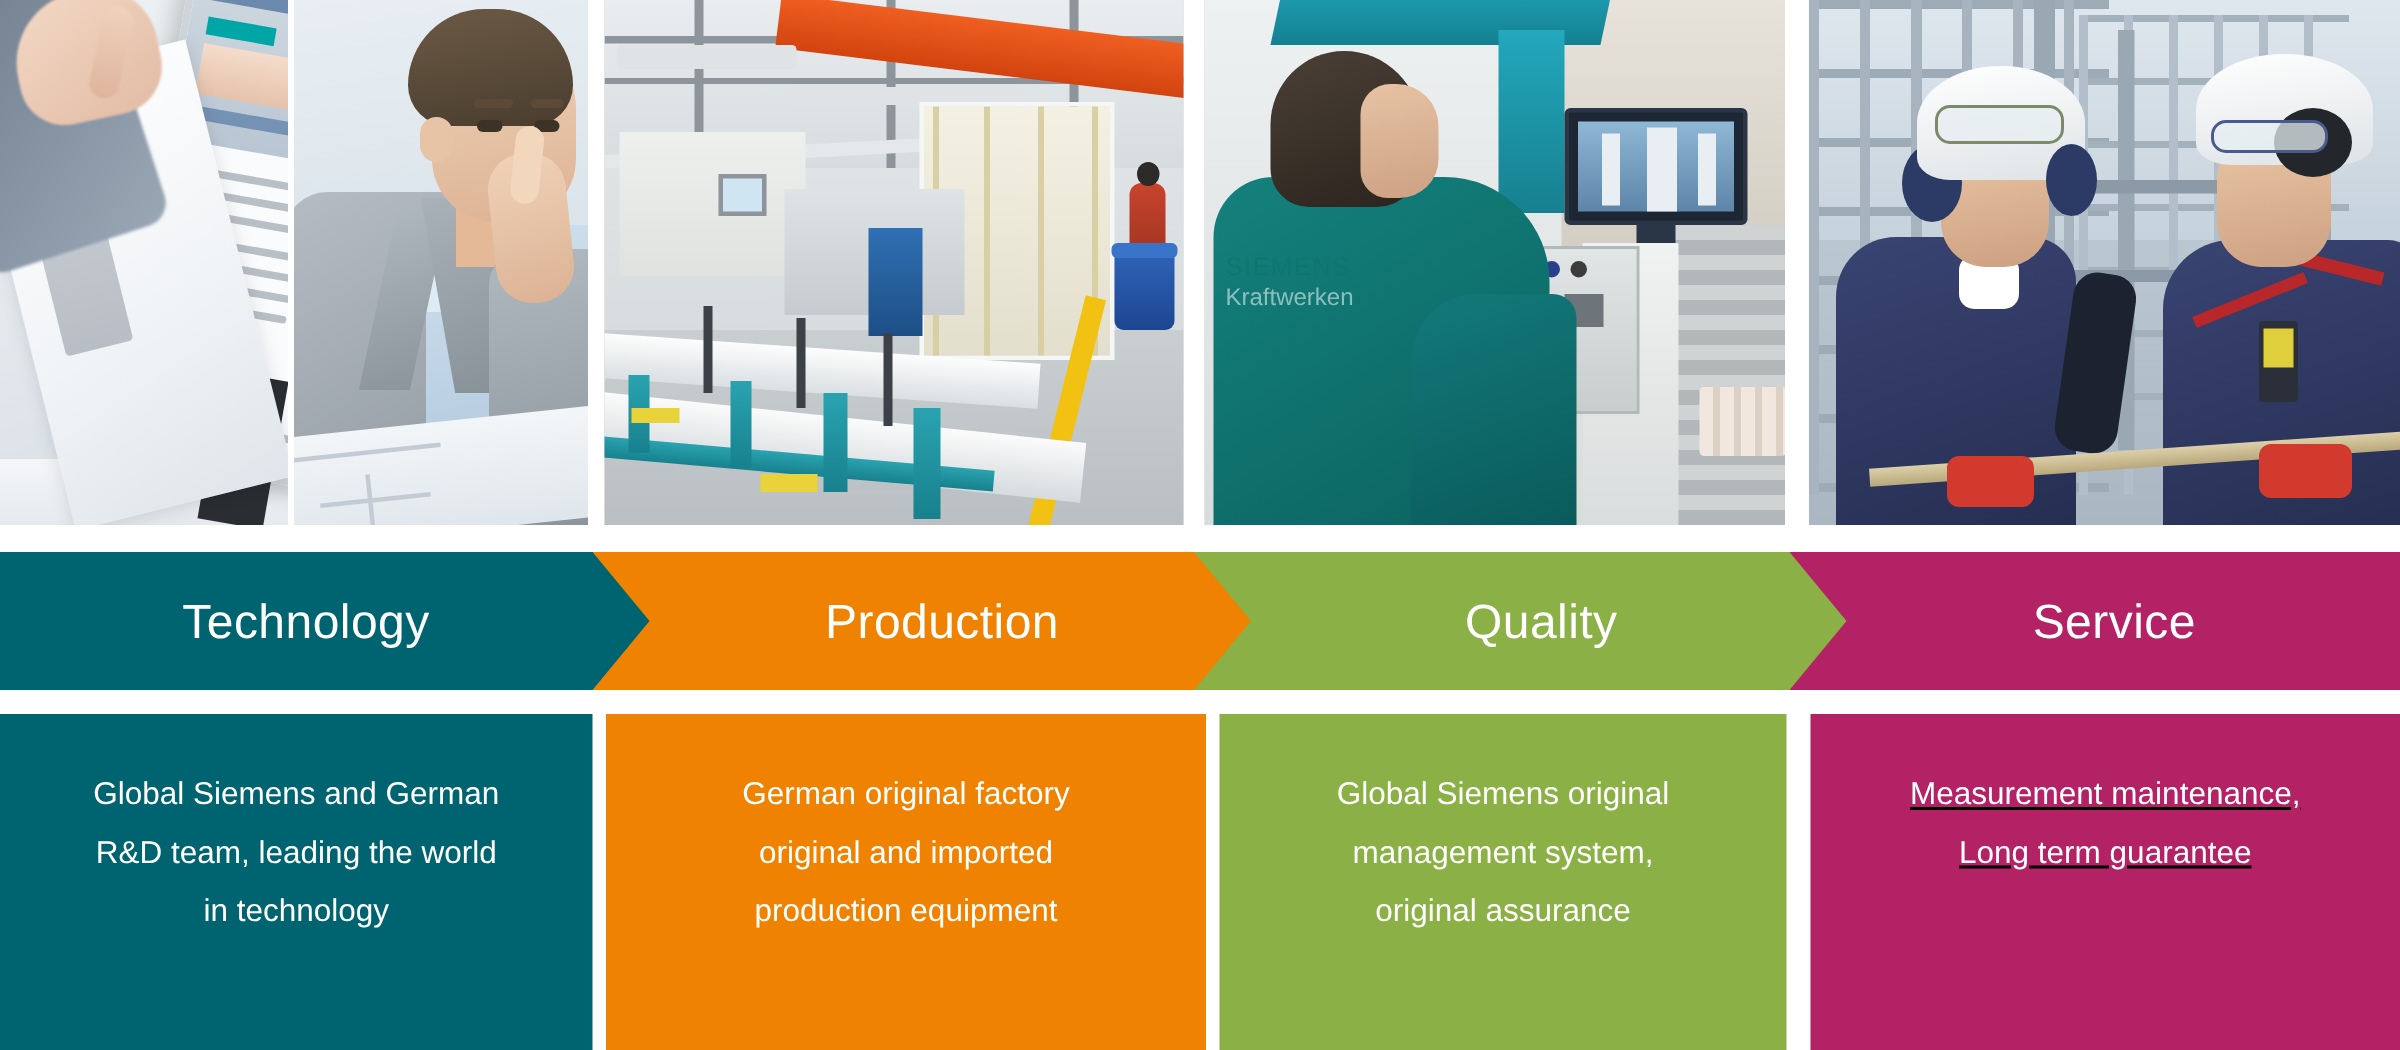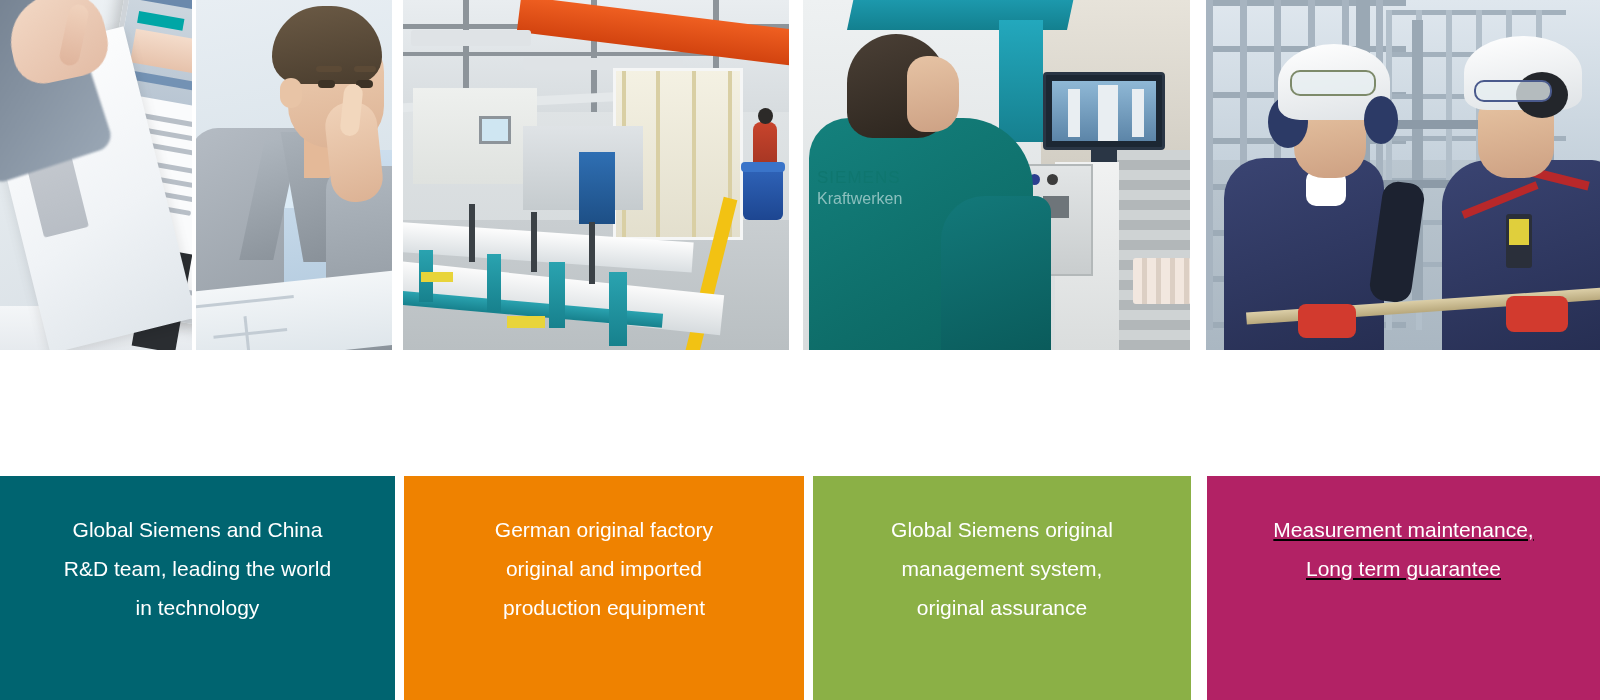--- a/index.html
+++ b/index.html
@@ -416,25 +416,39 @@
             <div class="scr"></div>
           </div>
         <div class="bar"></div>
         <div class="glove" style="left:92px;top:304px;width:58px;height:34px;"></div>
         <div class="glove" style="left:300px;top:296px;width:62px;height:36px;"></div>
       </div>
     </div>
 
   </div>
 
+  <div class="chevron-band">
+    <div class="chev c1" style="background:#006470;">
+      <span class="label">Technology</span>
+    </div>
+    <div class="chev c2" style="background:#EF8200;">
+      <span class="label">Production</span>
+    </div>
+    <div class="chev c3" style="background:#8BB046;">
+      <span class="label">Quality</span>
+    </div>
+    <div class="chev c4" style="background:#B22265;">
+      <span class="label">Service</span>
+    </div>
+  </div>
 
   <div class="desc-row">
     <div class="desc d1" style="background:#006470;">
       <p>
-        <span>Global Siemens and China</span><br>
+        <span>Global Siemens and German</span><br>
         <span>R&amp;D team, leading the world</span><br>
         <span>in technology</span>
       </p>
     </div>
     <div class="desc d2" style="background:#EF8200;">
       <p>
         <span>German original factory</span><br>
         <span>original and imported</span><br>
         <span>production equipment</span>
       </p>

